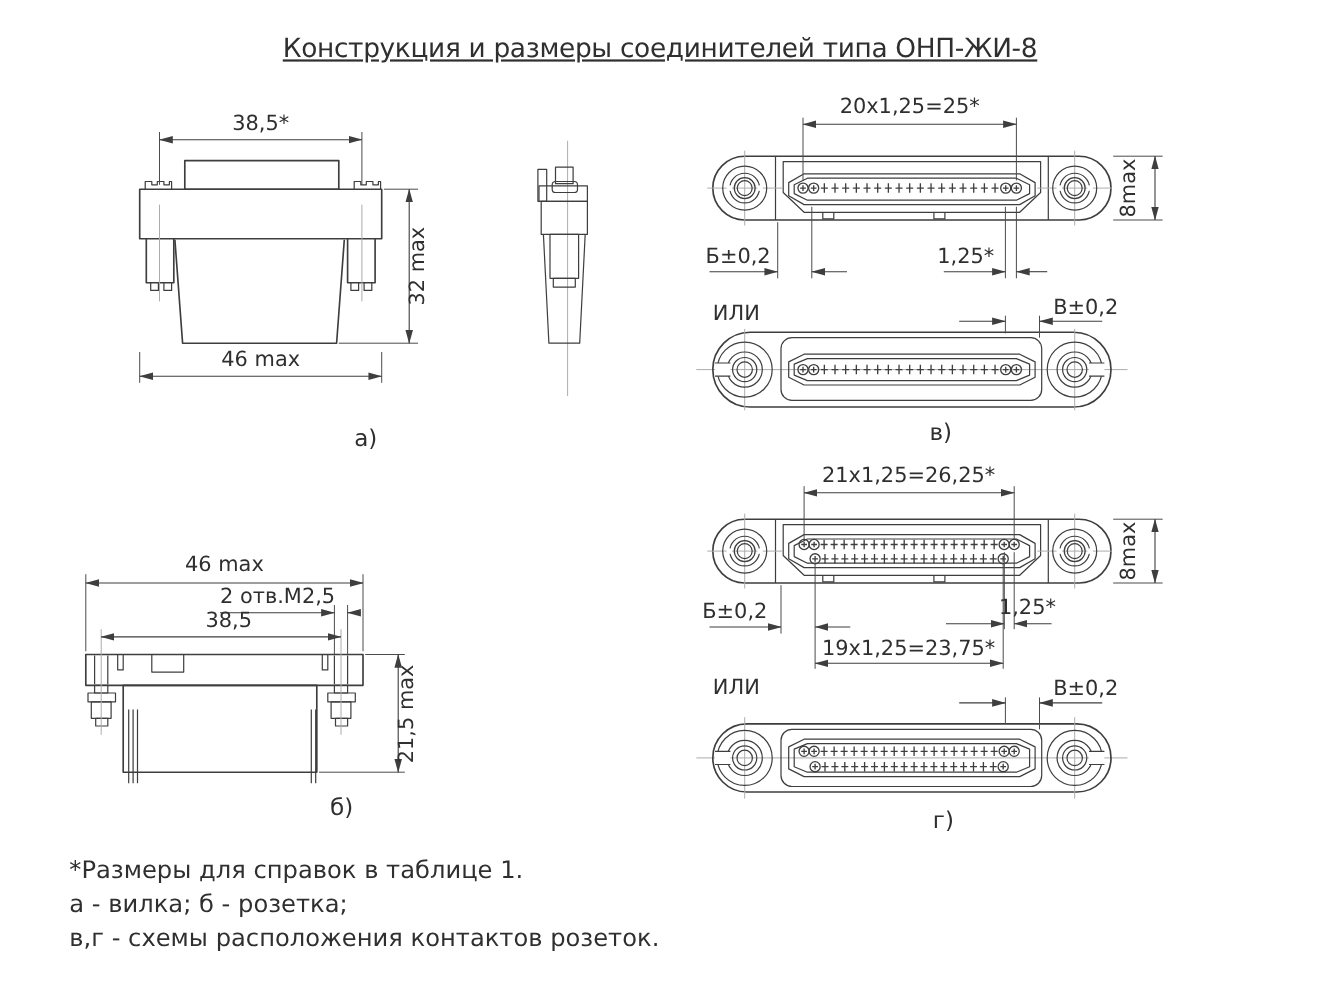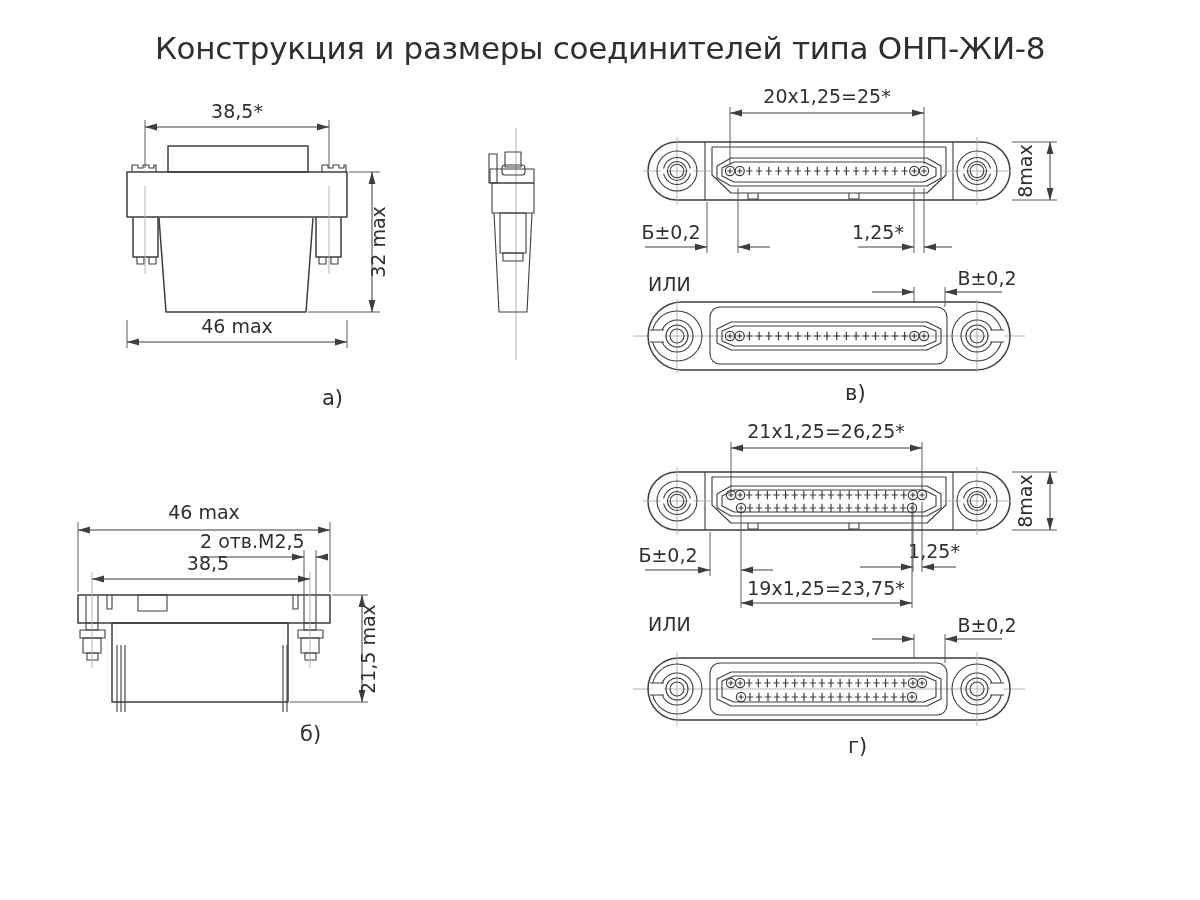--- a/index.html
+++ b/index.html
@@ -1,19 +1,19 @@
 <!DOCTYPE html>
 <html><head>
 <meta charset="utf-8">
 <style>
   html,body{margin:0;padding:0;background:#fff;}
   .screen{position:relative;width:1200px;height:900px;background:#fff;overflow:hidden;
           font-family:"DejaVu Sans",sans-serif;color:#333;}
   .title{position:absolute;left:0;right:0;top:30px;text-align:center;
-         font-size:31px;letter-spacing:-0.3px;color:#2f2f2f;}
+         font-size:24px;letter-spacing:-0.3px;color:#2f2f2f;text-decoration:underline;}
   .notes{position:absolute;left:63px;top:776px;font-size:22px;line-height:31px;color:#2f2f2f;}
   svg{position:absolute;left:0;top:0;}
   .s{stroke:#3e3e3e;fill:none;stroke-width:1.5;stroke-linejoin:round;}
   .t{stroke:#3e3e3e;fill:none;stroke-width:1.1;stroke-linejoin:round;}
   .ct{stroke:#3e3e3e;fill:none;stroke-width:1.2;}
   .d{stroke:#3e3e3e;fill:none;stroke-width:1;}
   .e{stroke:#4a4a4a;fill:none;stroke-width:0.9;}
   .cl{stroke:#ababab;fill:none;stroke-width:0.9;}
   .wf{fill:#ffffff;stroke:none;}
   text{fill:#2f2f2f;font-family:"DejaVu Sans",sans-serif;font-size:19px;}
@@ -432,14 +432,19 @@
         <text class="mid" x="208" y="570">38,5</text>
         <line class="d" x1="92" y1="579" x2="310" y2="579" marker-start="url(#arr)" marker-end="url(#arr)"></line>
         <path class="e" d="M332,595 H368 M290,702 H368"></path>
         <line class="d" x1="362" y1="595" x2="362" y2="702" marker-start="url(#arr)" marker-end="url(#arr)"></line>
         <text class="mid" transform="translate(375,649) rotate(-90)">21,5 max</text>
       </g>
       <text class="lbl" x="300" y="741">б)</text>
     </g>
   </svg>
 
+  <div class="notes">
+    <div>*Размеры для справок в таблице 1.</div>
+    <div>а - вилка; б - розетка;</div>
+    <div>в,г - схемы расположения контактов розеток.</div>
+  </div>
 
 </div>
 
 </body></html>

